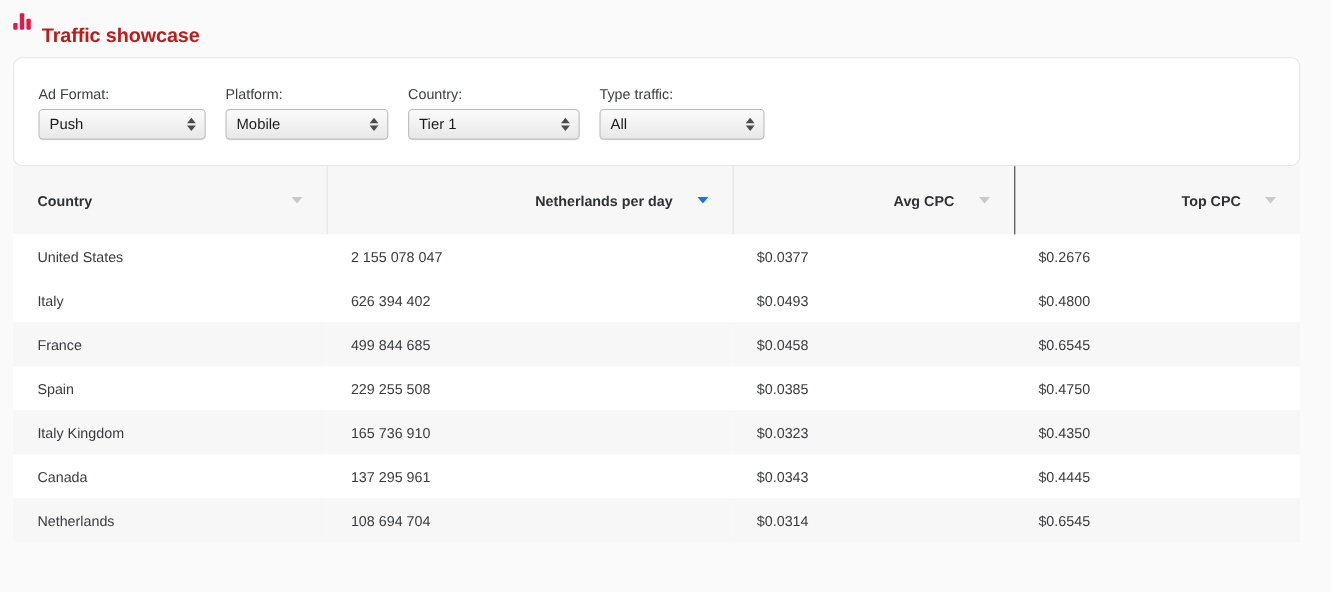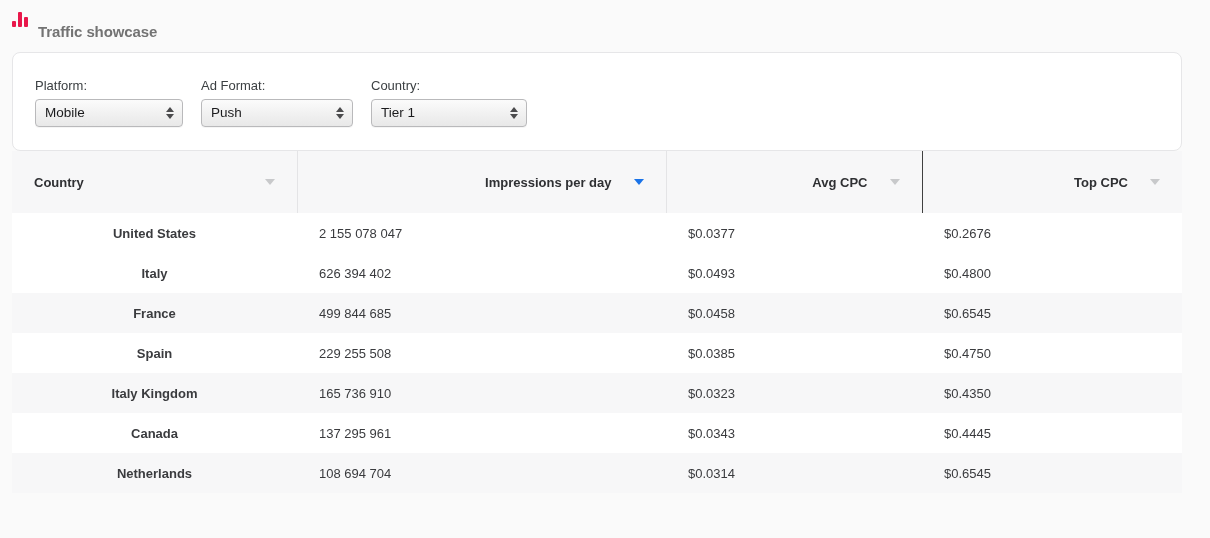--- a/index.html
+++ b/index.html
@@ -34,24 +34,24 @@
   .chart-icon i {
     display: block;
     width: 4px;
     background: #e8174a;
     border-radius: 1px;
   }
   .chart-icon i:nth-child(1) { height: 6px;  }
   .chart-icon i:nth-child(2) { height: 15px; }
   .chart-icon i:nth-child(3) { height: 10px; }
   .page-title {
-    font-size: 15px;
+    font-size: 18px;
     font-weight: bold;
     letter-spacing: -0.1px;
-    color: #737373;
+    color: #b91c1c;
     line-height: 1;
     margin-top: 25px;
   }
 
   
   .filters-card {
     position: absolute;
     left: 12px;
     top: 52px;
     width: 1170px;
@@ -162,88 +162,98 @@
   .sort-caret.active { border-top-color: #1a73e8; }
 
   tbody td {
     height: 40px;
     font-size: 13px;
     color: #3a3b3e;
     padding: 0 22px;
     box-sizing: border-box;
     vertical-align: middle;
   }
-  tbody td.c-country { text-align: center; font-weight: bold; }
+  tbody td.c-country { text-align: left; }
   tbody td.c-num     { text-align: left; }
   tbody tr.even { background: #ffffff; }
   tbody tr.odd  { background: #f7f7f8; }
 </style>
 </head>
 <body>
 
 <div class="page-header">
   <span class="chart-icon">
     <i></i>
       <i></i>
       <i></i>
   </span>
   <span class="page-title">Traffic showcase</span>
 </div>
 
 <div class="filters-card">
+
+  <div class="filter-group">
+    <span class="filter-label">Ad Format:</span>
+    <div class="select-box w-push">
+      <span class="value">Push</span>
+      <span class="stepper">
+        <span class="up"></span>
+          <span class="down"></span>
+      </span>
+    </div>
+  </div>
 
   <div class="filter-group">
     <span class="filter-label">Platform:</span>
     <div class="select-box w-mobile">
       <span class="value">Mobile</span>
       <span class="stepper">
         <span class="up"></span>
           <span class="down"></span>
       </span>
     </div>
   </div>
 
   <div class="filter-group">
-    <span class="filter-label">Ad Format:</span>
-    <div class="select-box w-push">
-      <span class="value">Push</span>
-      <span class="stepper">
-        <span class="up"></span>
-          <span class="down"></span>
-      </span>
-    </div>
-  </div>
-
-  <div class="filter-group">
     <span class="filter-label">Country:</span>
     <div class="select-box w-country">
       <span class="value">Tier 1</span>
       <span class="stepper">
         <span class="up"></span>
           <span class="down"></span>
       </span>
     </div>
   </div>
 
+  <div class="filter-group">
+    <span class="filter-label">Type traffic:</span>
+    <div class="select-box w-type">
+      <span class="value">All</span>
+      <span class="stepper">
+        <span class="up"></span>
+          <span class="down"></span>
+      </span>
+    </div>
+  </div>
 
 </div>
 
 <div class="table-wrap">
   <table>
     <thead>
       <tr>
         <th class="col-country">
           <div class="th-inner left">
             <span>Country</span>
             <span class="sort-caret"></span>
           </div>
         </th>
         <th class="col-impressions">
           <div class="th-inner right">
-            <span>Impressions per day</span>
+            <span>Netherlands per day</span>
             <span class="sort-caret active"></span>
           </div>
         </th>
         <th class="col-avgcpc">
           <div class="th-inner right">
             <span>Avg CPC</span>
             <span class="sort-caret"></span>
           </div>
         </th>
         <th class="col-topcpc">

